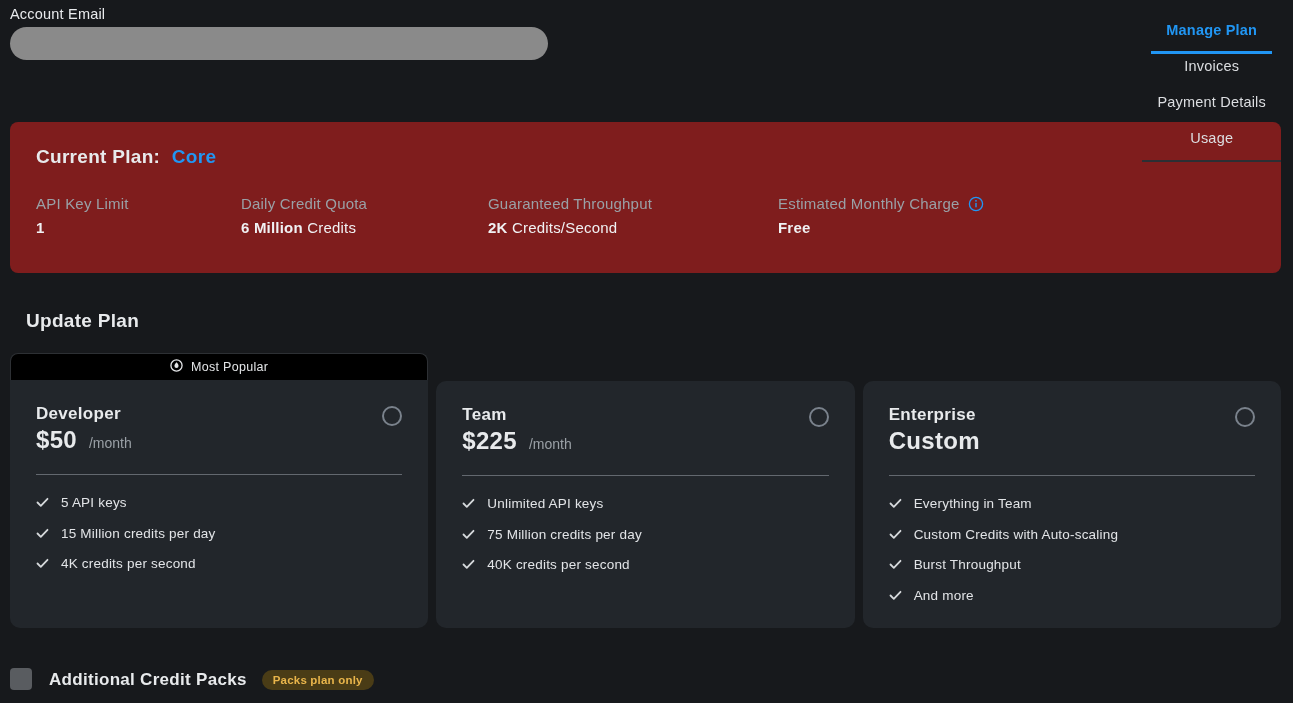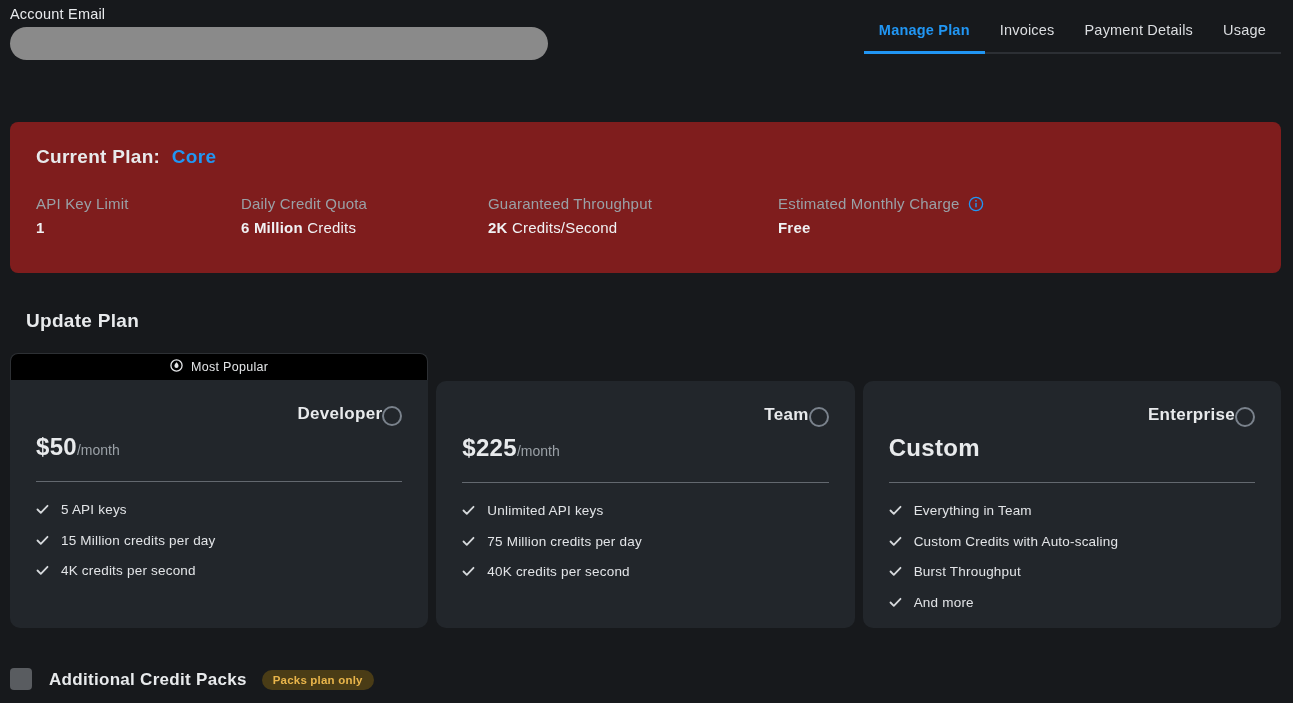--- a/index.html
+++ b/index.html
@@ -16,22 +16,23 @@
   .email-block { position:absolute; left:10px; top:6px; }
   .email-label { font-size:14.5px; color:#e8eaec; letter-spacing:.2px; }
   .email-input {
     margin-top:5px; width:538px; height:33px;
     background:#8a8a8a; border:none; border-radius:17px;
     outline:none; color:#222; font-size:14px; padding:0 16px;
     font-family:"Liberation Sans", sans-serif;
   }
   .tabs {
     position:absolute; right:12px; top:16px;
-    display:flex; align-items:flex-start;
+    display:flex; align-items:center;
     border-bottom:2px solid #2c2f34;
+    flex-direction:column;
   }
   .tab {
     font-size:14.5px; color:#dcdee1; padding:6px 15px 13px 15px;
     cursor:pointer; border-bottom:3px solid transparent;
     margin-bottom:-2px; letter-spacing:.2px; white-space:nowrap;
   }
   .tab.active { color:#2196f3; font-weight:bold; border-bottom-color:#2196f3; }
 
   
   .current-card {
@@ -57,28 +58,28 @@
     border-radius:8px 8px 0 0;
     display:flex; align-items:center; justify-content:center; gap:8px;
     font-size:12.5px; color:#e4e6e8; letter-spacing:.3px;
   }
   .plan-card {
     background:#22262b; border-radius:10px; height:247px;
     padding:24px 26px;
   }
   .plan-card.with-strip { border-radius:0 0 10px 10px; height:248px; }
   .plan-col.plain { padding-top:28px; }
-  .plan-head { display:flex; justify-content:flex-end; align-items:flex-start; }
+  .plan-head { display:flex; justify-content:space-between; align-items:flex-start; }
   .plan-name-txt { font-size:17px; font-weight:600; letter-spacing:.3px; }
   .radio {
     width:20px; height:20px; border-radius:50%;
     border:2px solid #7a828c; background:transparent; cursor:pointer;
     margin-top:2px; flex:none;
   }
-  .plan-price-row { margin-top:7px; display:flex; align-items:baseline; gap:0; }
+  .plan-price-row { margin-top:0; display:flex; align-items:baseline; gap:12px; }
   .plan-price { font-size:24px; font-weight:800; letter-spacing:.3px; }
   .plan-period { font-size:14px; color:#9aa0a6; }
   .plan-divider { border:none; border-top:1px solid #63686f; margin-top:20px; }
   .features { list-style:none; margin-top:20px; }
   .feature { display:flex; align-items:center; gap:12px; font-size:13.5px; color:#e2e4e7; letter-spacing:.2px; margin-bottom:15.5px; }
   .check-icon svg { display:block; }
 
   
   .packs-row { display:flex; align-items:flex-end; margin:40px 0 0 10px; gap:17px; }
   .checkbox {

